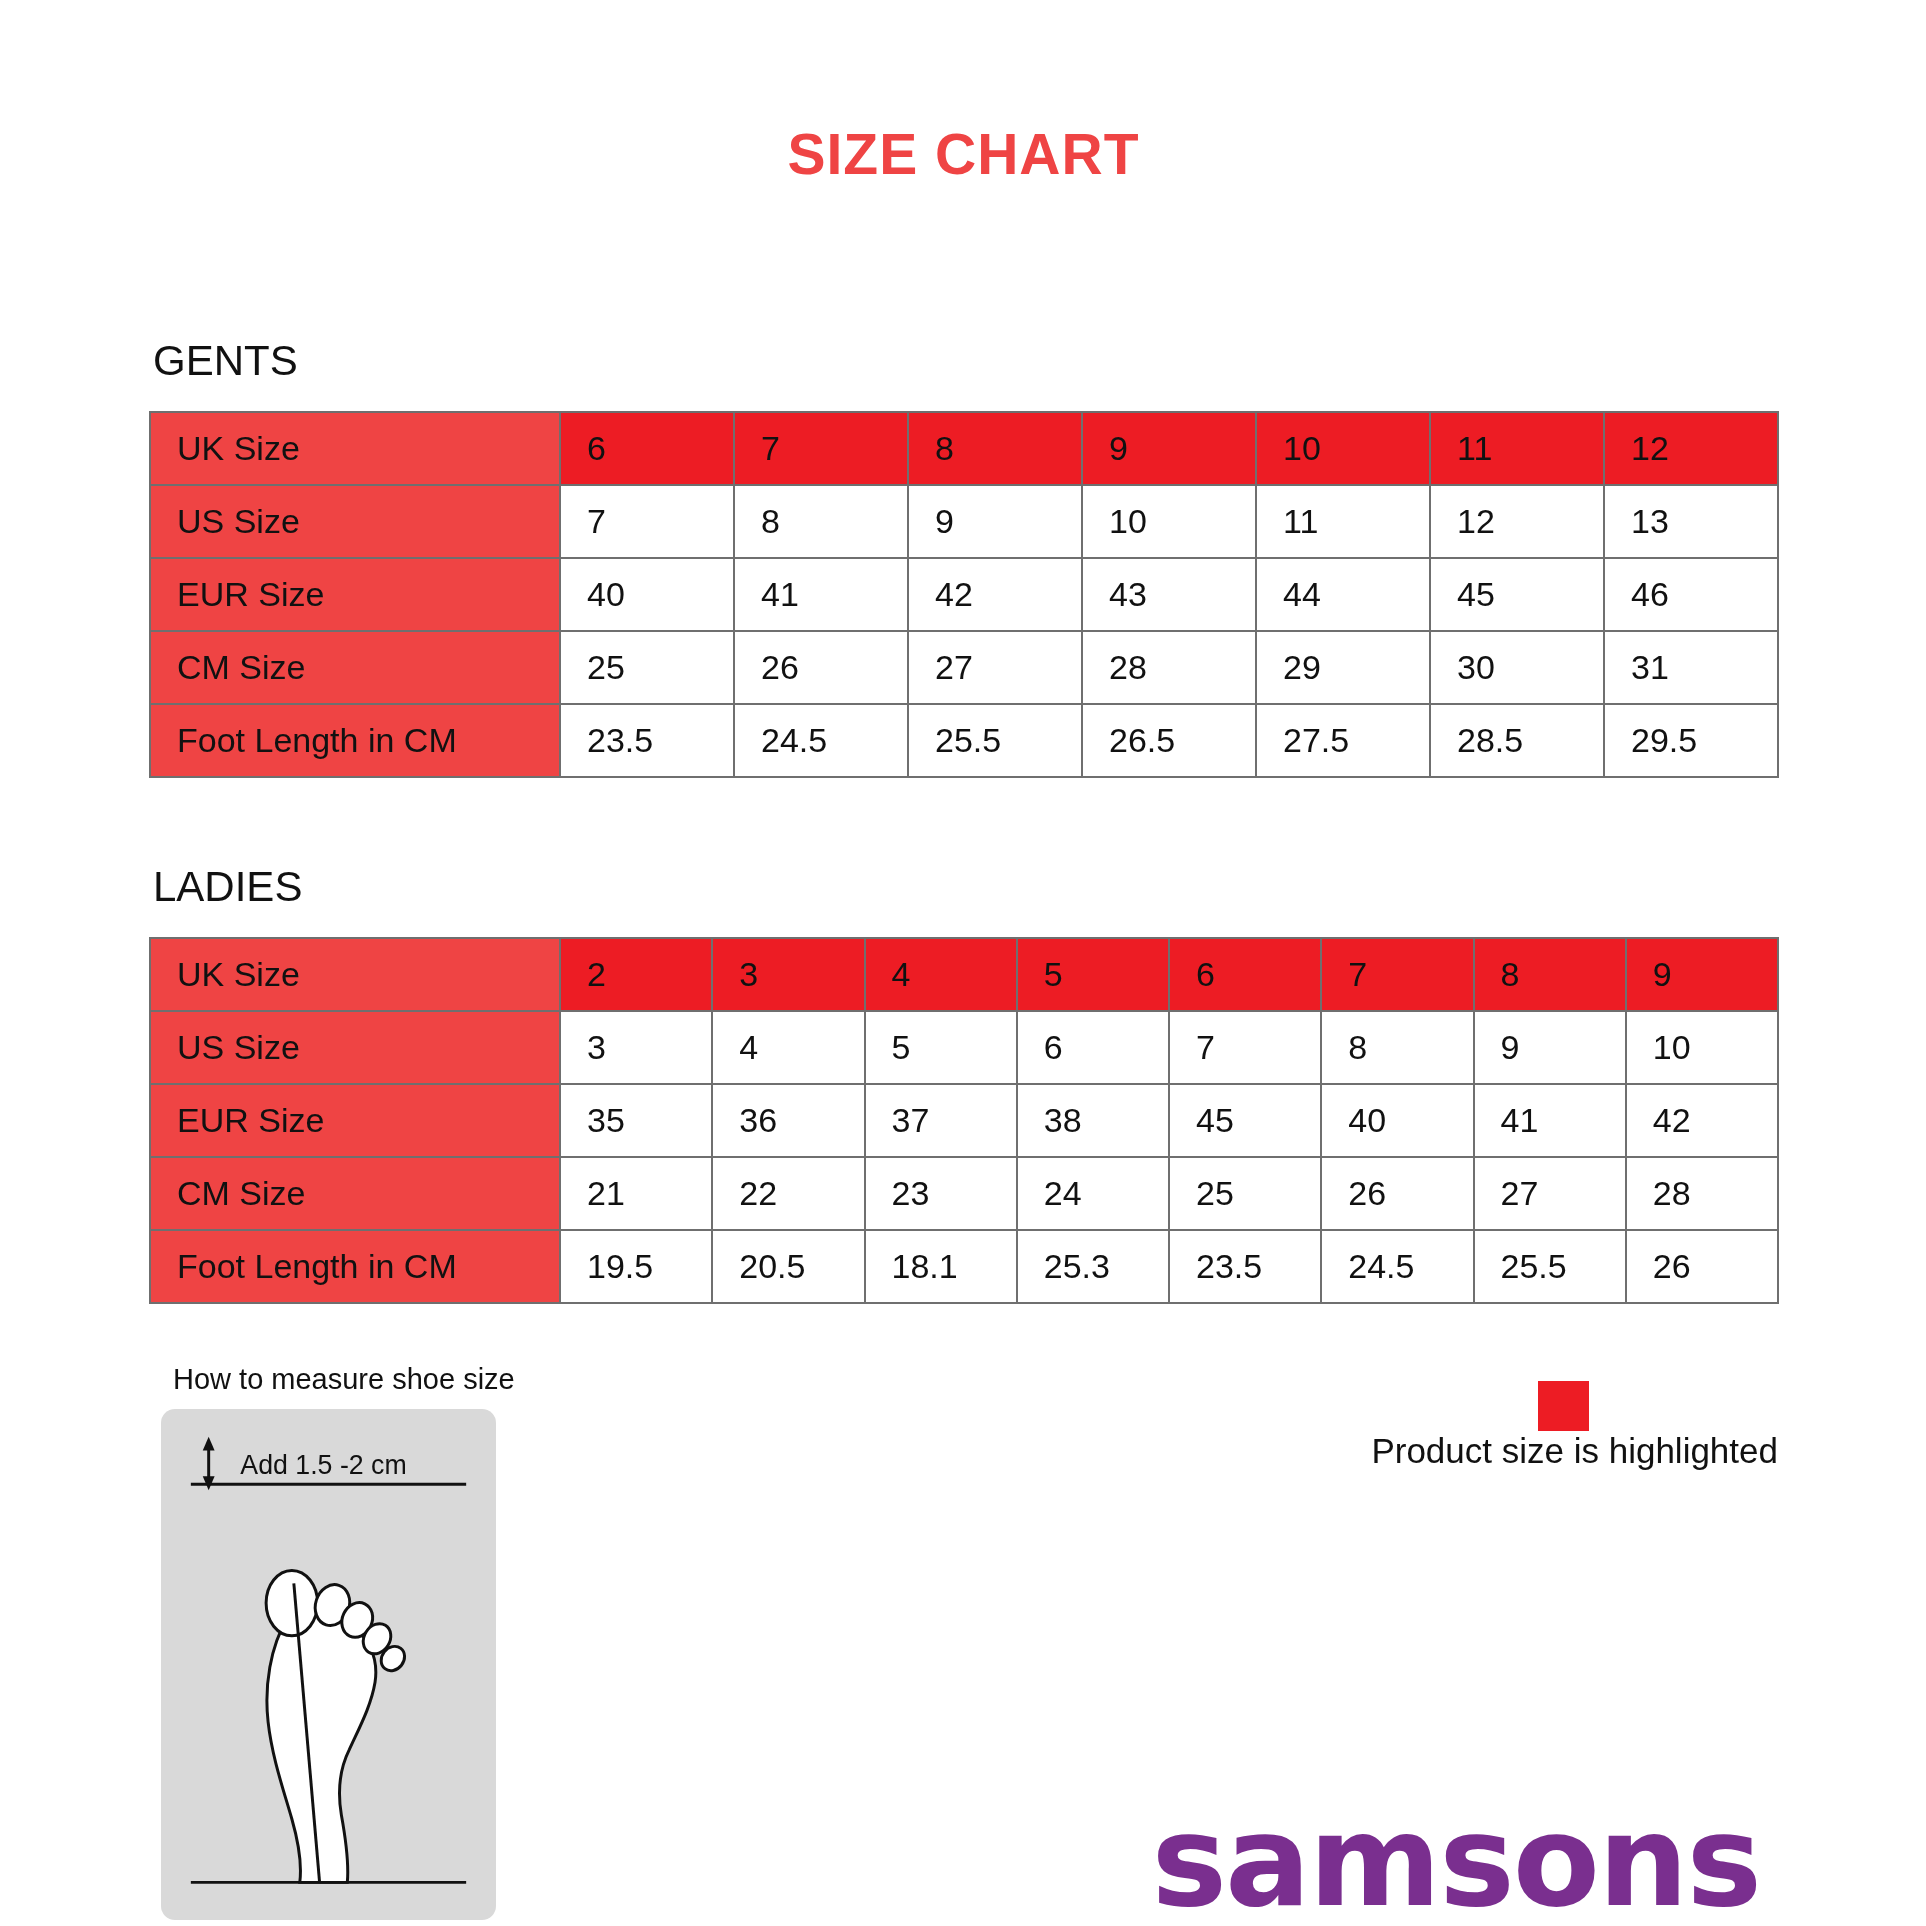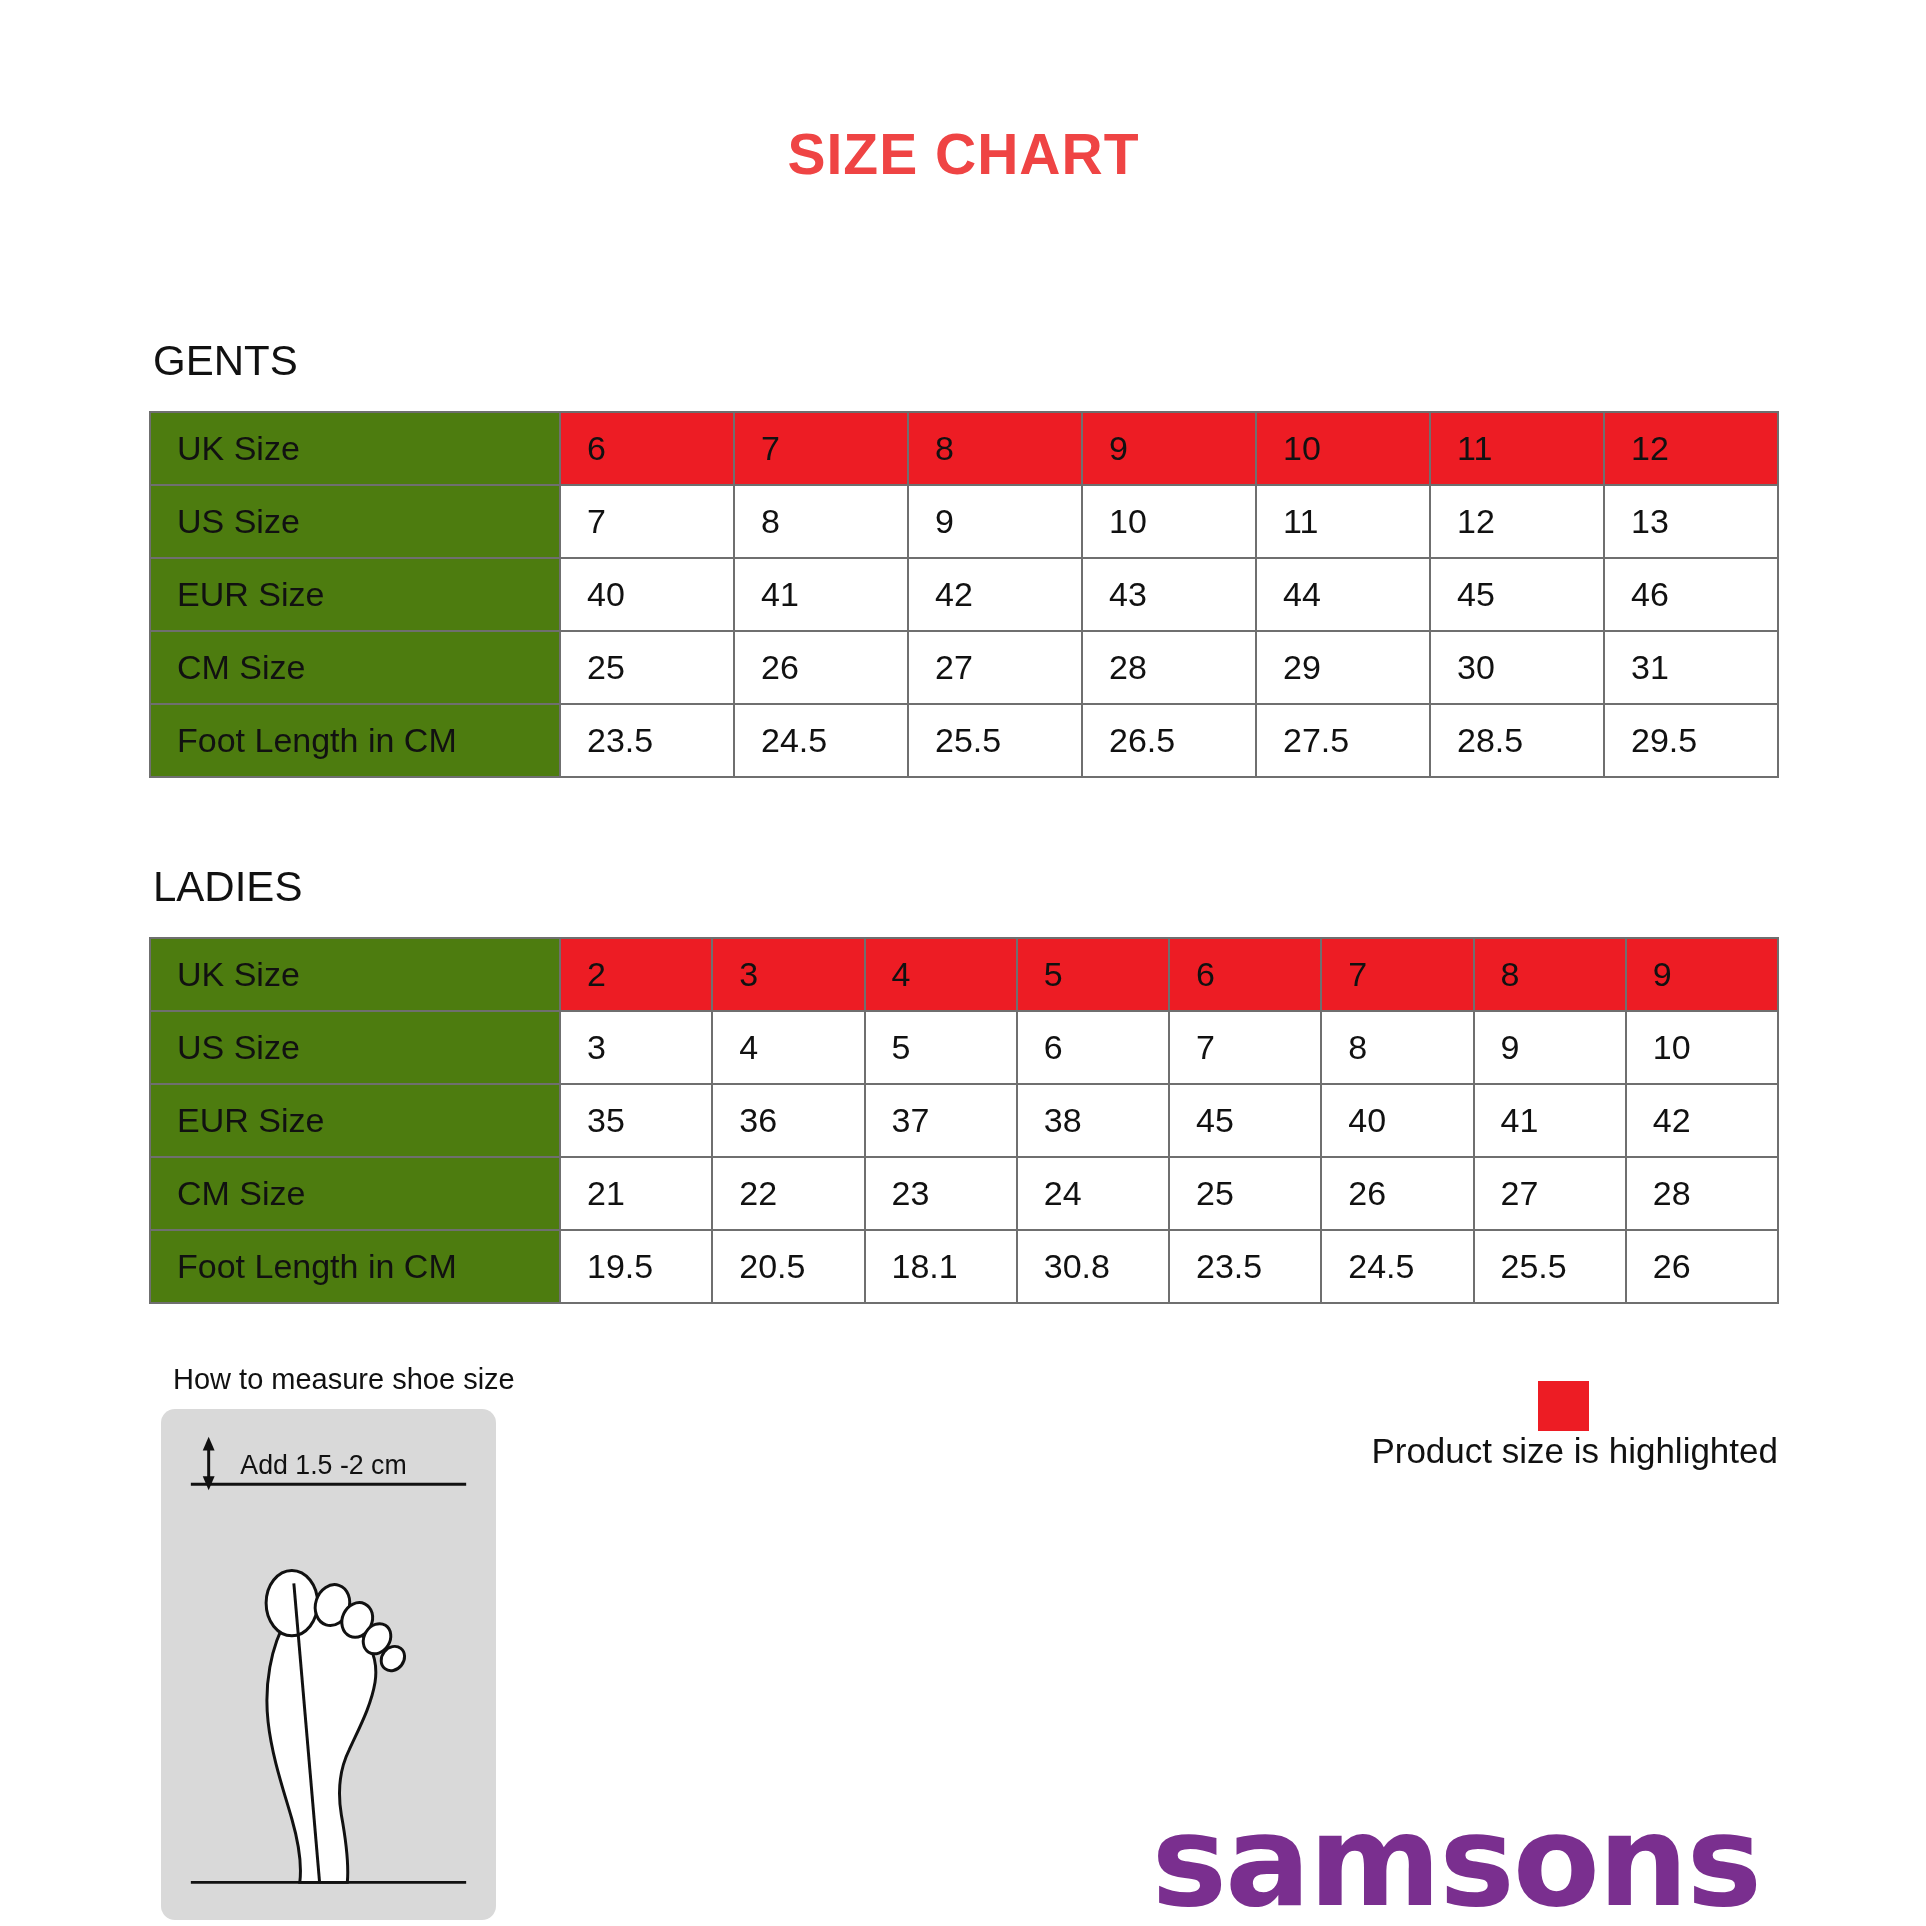--- a/index.html
+++ b/index.html
@@ -47,21 +47,21 @@
   }
   table.size-table td {
     border: 2px solid #6f6f6f;
     height: 71px;
     font-size: 34px;
     color: #111111;
     padding: 0 0 0 26px;
     vertical-align: middle;
   }
   td.label-cell {
-    background: #4d7c0f;
+    background: #ef4444;
     width: 382px;
     font-size: 35px;
     margin-left: 40px;
   }
   td.head-cell {
     background: #ed1c24;
     color: #ffffff;
   }
   td.data-cell {
     background: #ffffff;
@@ -225,21 +225,21 @@
         <td class="data-cell">25</td>
         <td class="data-cell">26</td>
         <td class="data-cell">27</td>
         <td class="data-cell">28</td>
       </tr>
       <tr>
         <td class="label-cell">Foot Length in CM</td>
         <td class="data-cell">19.5</td>
         <td class="data-cell">20.5</td>
         <td class="data-cell">18.1</td>
-        <td class="data-cell">30.8</td>
+        <td class="data-cell">25.3</td>
         <td class="data-cell">23.5</td>
         <td class="data-cell">24.5</td>
         <td class="data-cell">25.5</td>
         <td class="data-cell">26</td>
       </tr>
     </tbody>
   </table>
 
   <div class="bottom-area">
 

